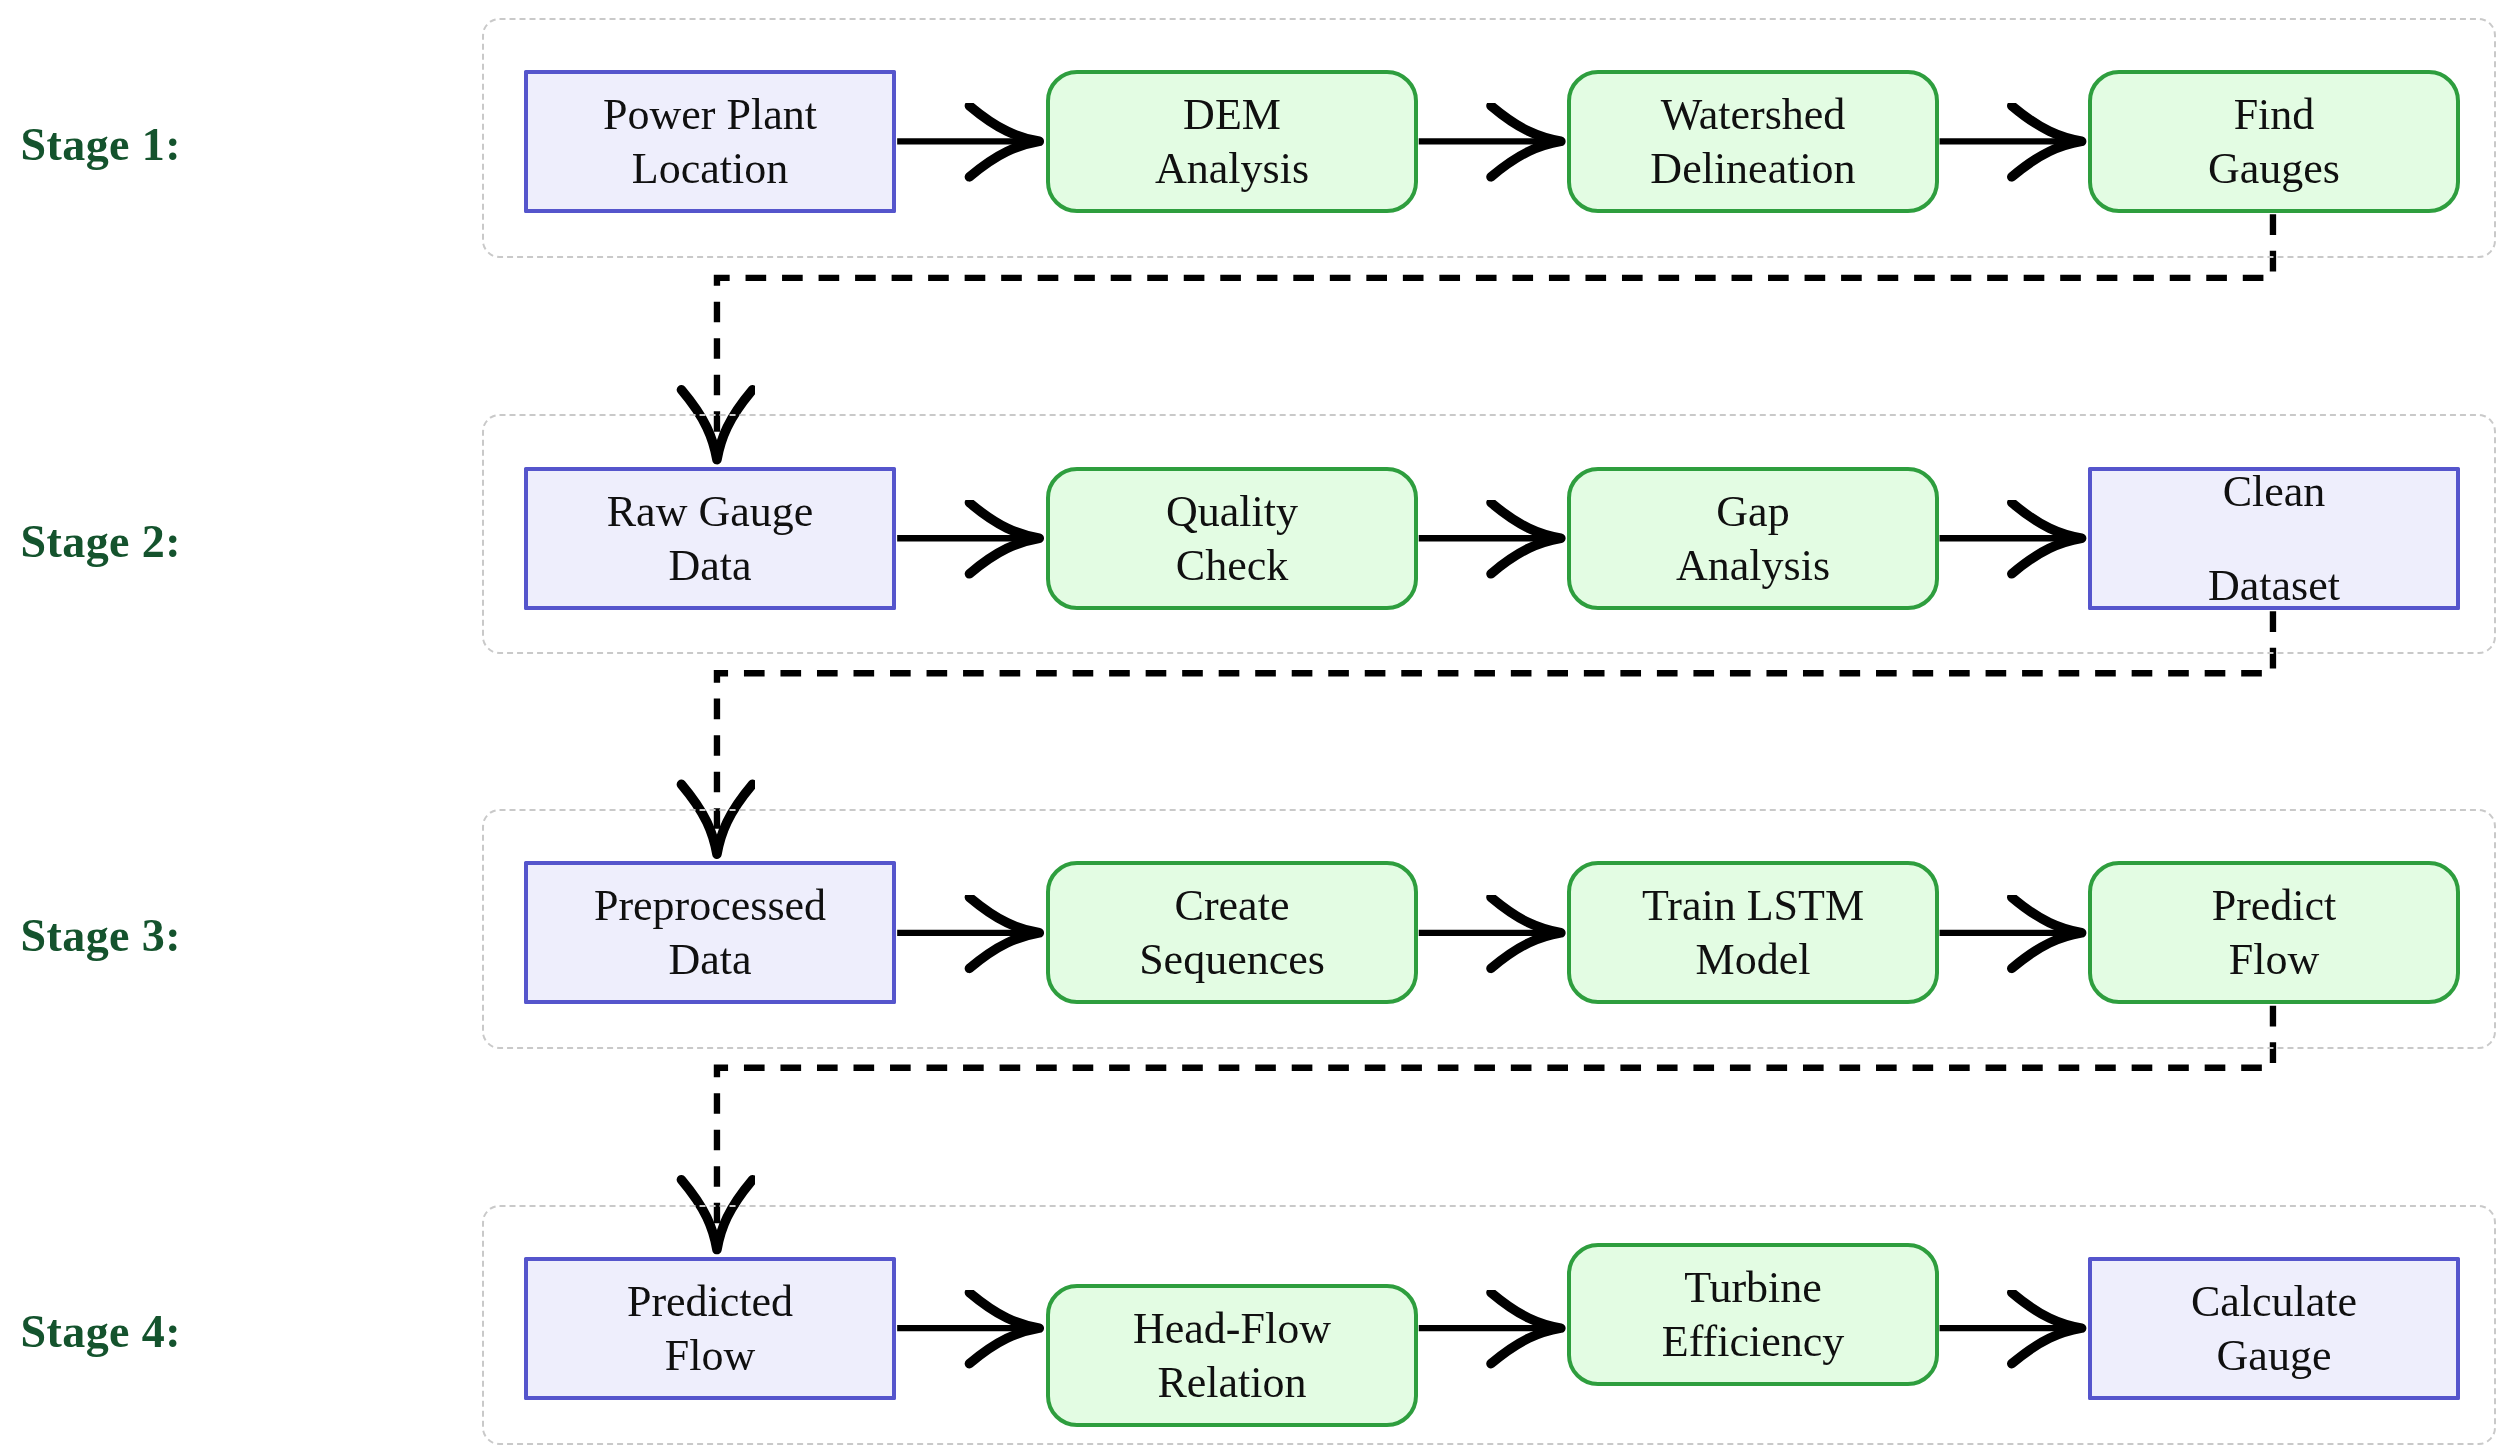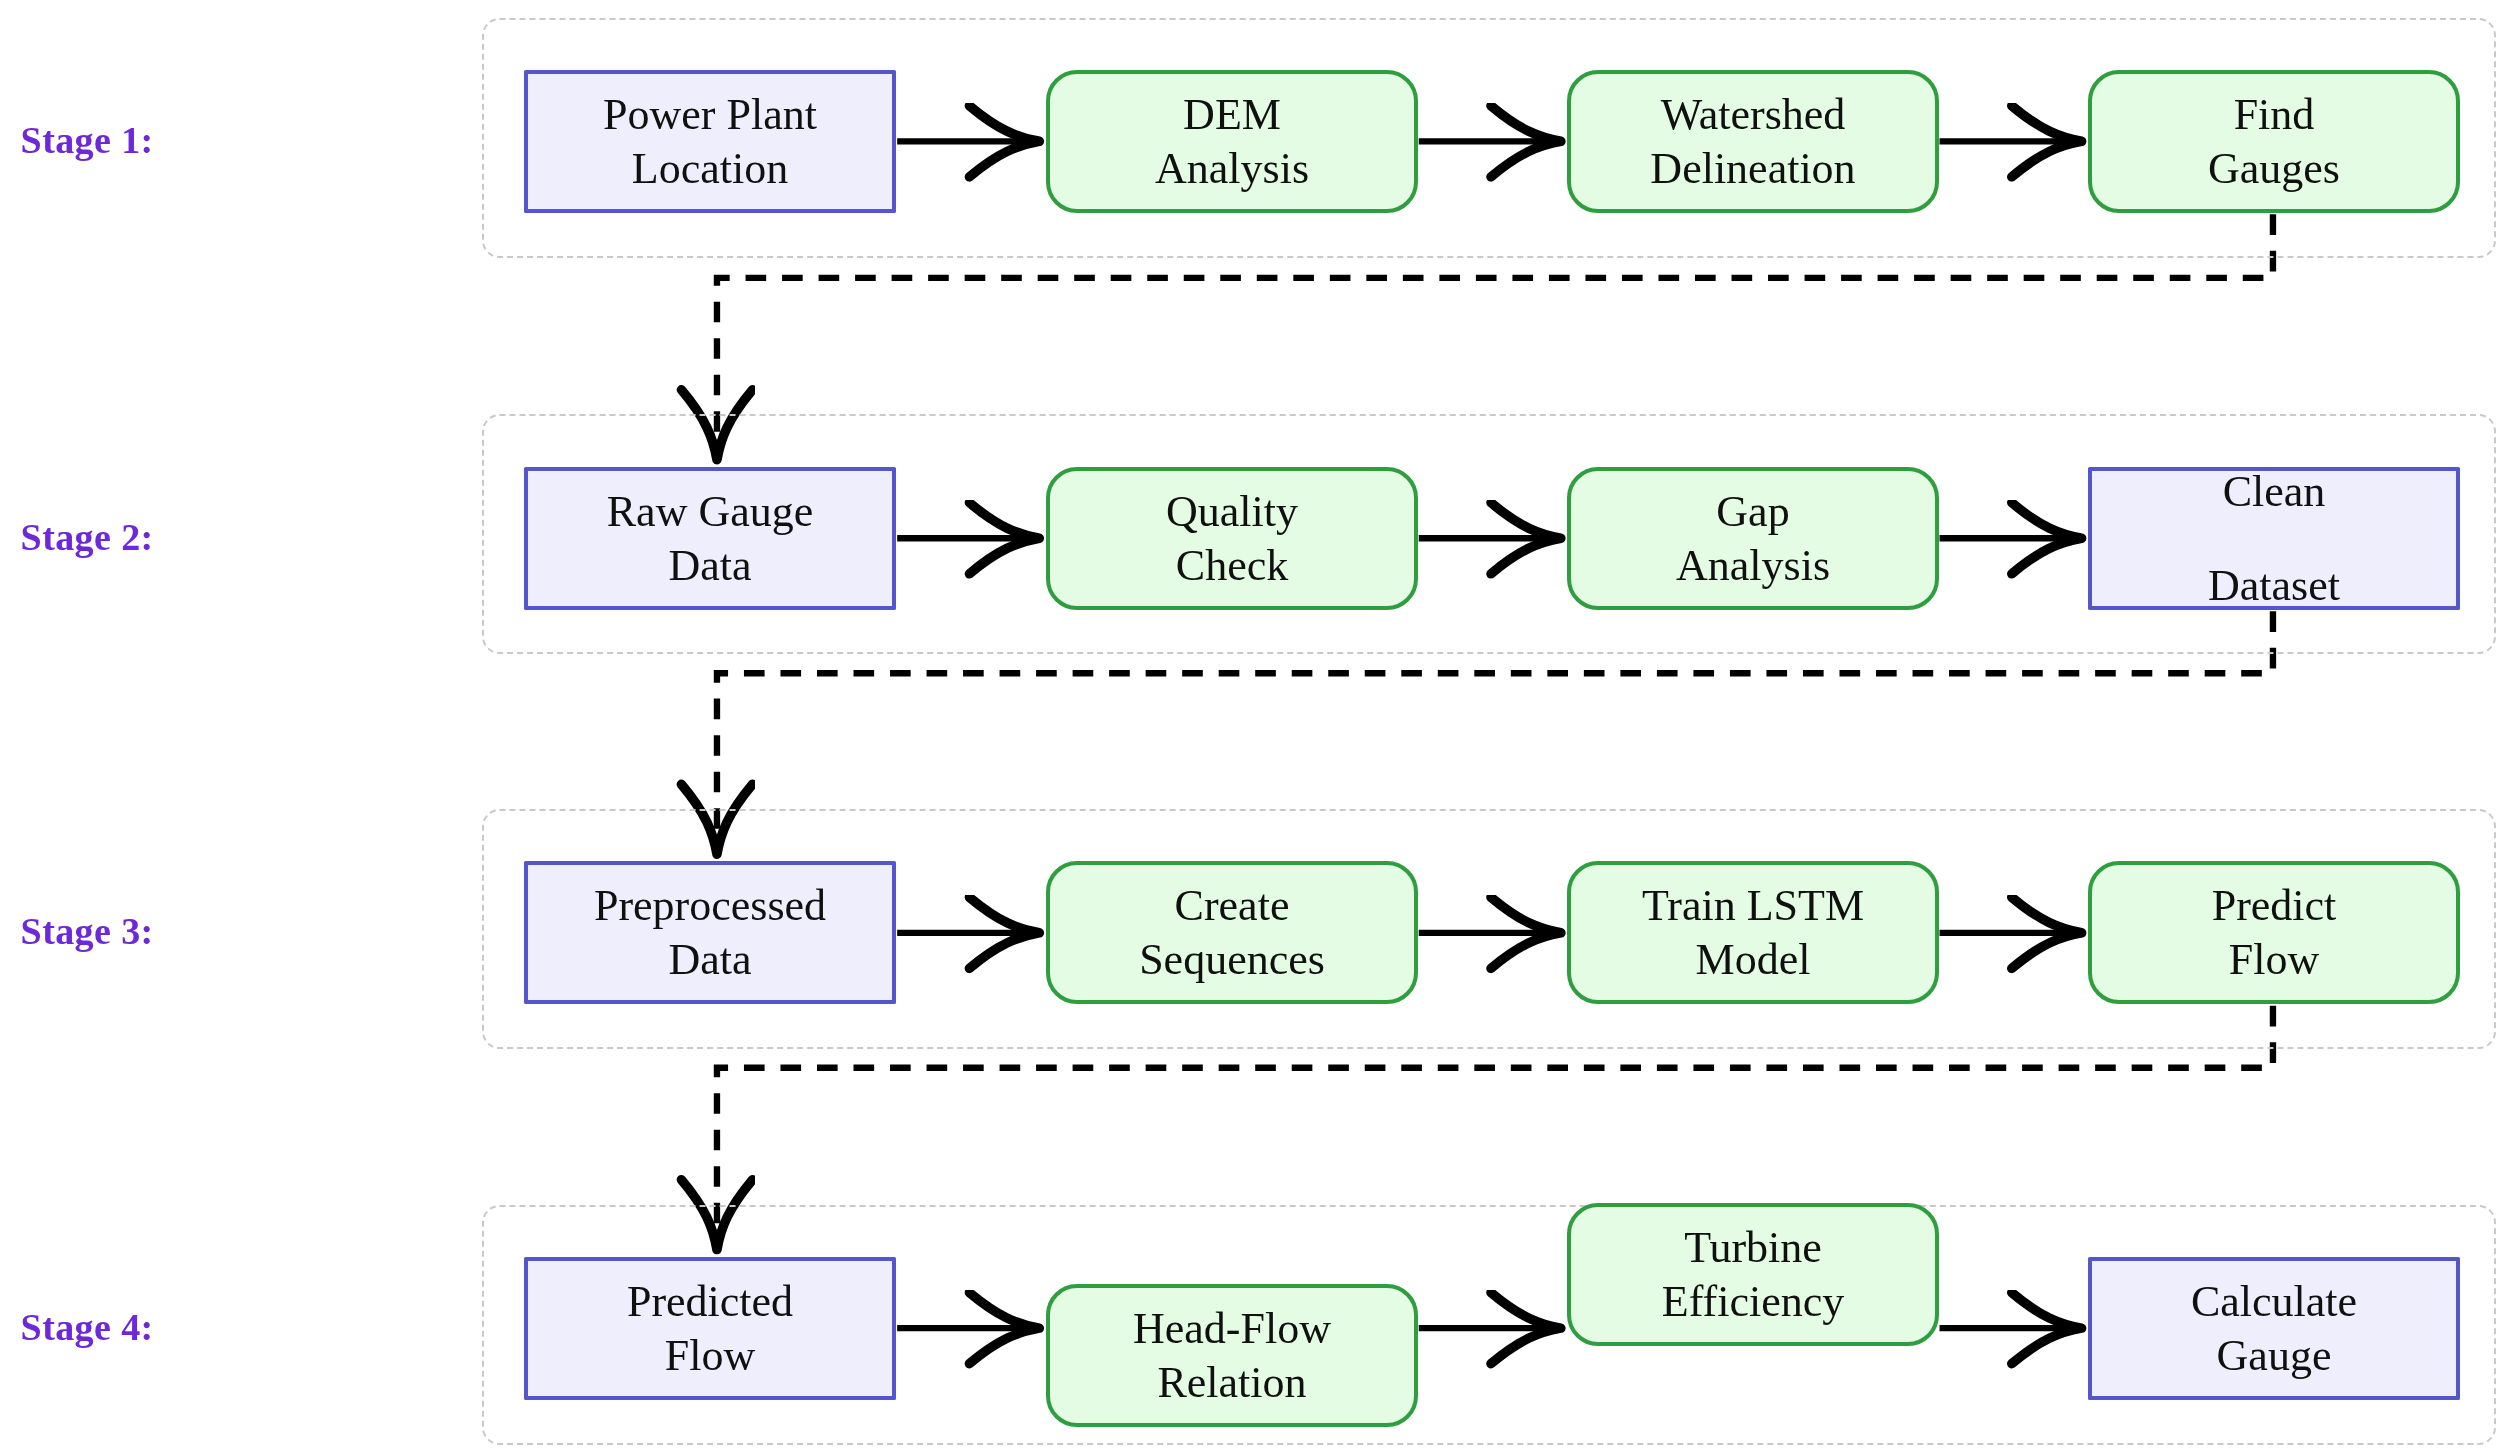--- a/index.html
+++ b/index.html
@@ -16,22 +16,22 @@
     width: 2512px;
     height: 1452px;
     background: #ffffff;
     overflow: hidden;
   }
   
   .stage-label {
     position: absolute;
     font-family: "Liberation Serif", "DejaVu Serif", serif;
     font-weight: bold;
-    font-size: 38px;
-    color: #6d28d9;
+    font-size: 46px;
+    color: #14532d;
     letter-spacing: 0.4px;
     white-space: nowrap;
     text-align: left;
   }
   
   .stage-group {
     position: absolute;
     border: 2.4px dashed #c9c9c9;
     border-radius: 17.5px;
     background: transparent;
@@ -194,21 +194,21 @@
   <div class="node data-node" style="left:524px; top:1257px; width:372px; height:143px;">
     <span class="line">Predicted</span>
     <span class="line">Flow</span>
   </div>
 
   <div class="node process-node" style="left:1046px; top:1257px; width:372px; height:143px;margin-top:27px;">
     <span class="line">Head-Flow</span>
     <span class="line">Relation</span>
   </div>
 
-  <div class="node process-node" style="left:1567px; top:1203px; width:372px; height:143px;">
+  <div class="node process-node" style="left:1567px; top:1243px; width:372px; height:143px;">
     <span class="line">Turbine</span>
     <span class="line">Efficiency</span>
   </div>
 
   <div class="node data-node" style="left:2088px; top:1257px; width:372px; height:143px;">
     <span class="line">Calculate</span>
     <span class="line">Gauge</span>
   </div>
 
 </div>

